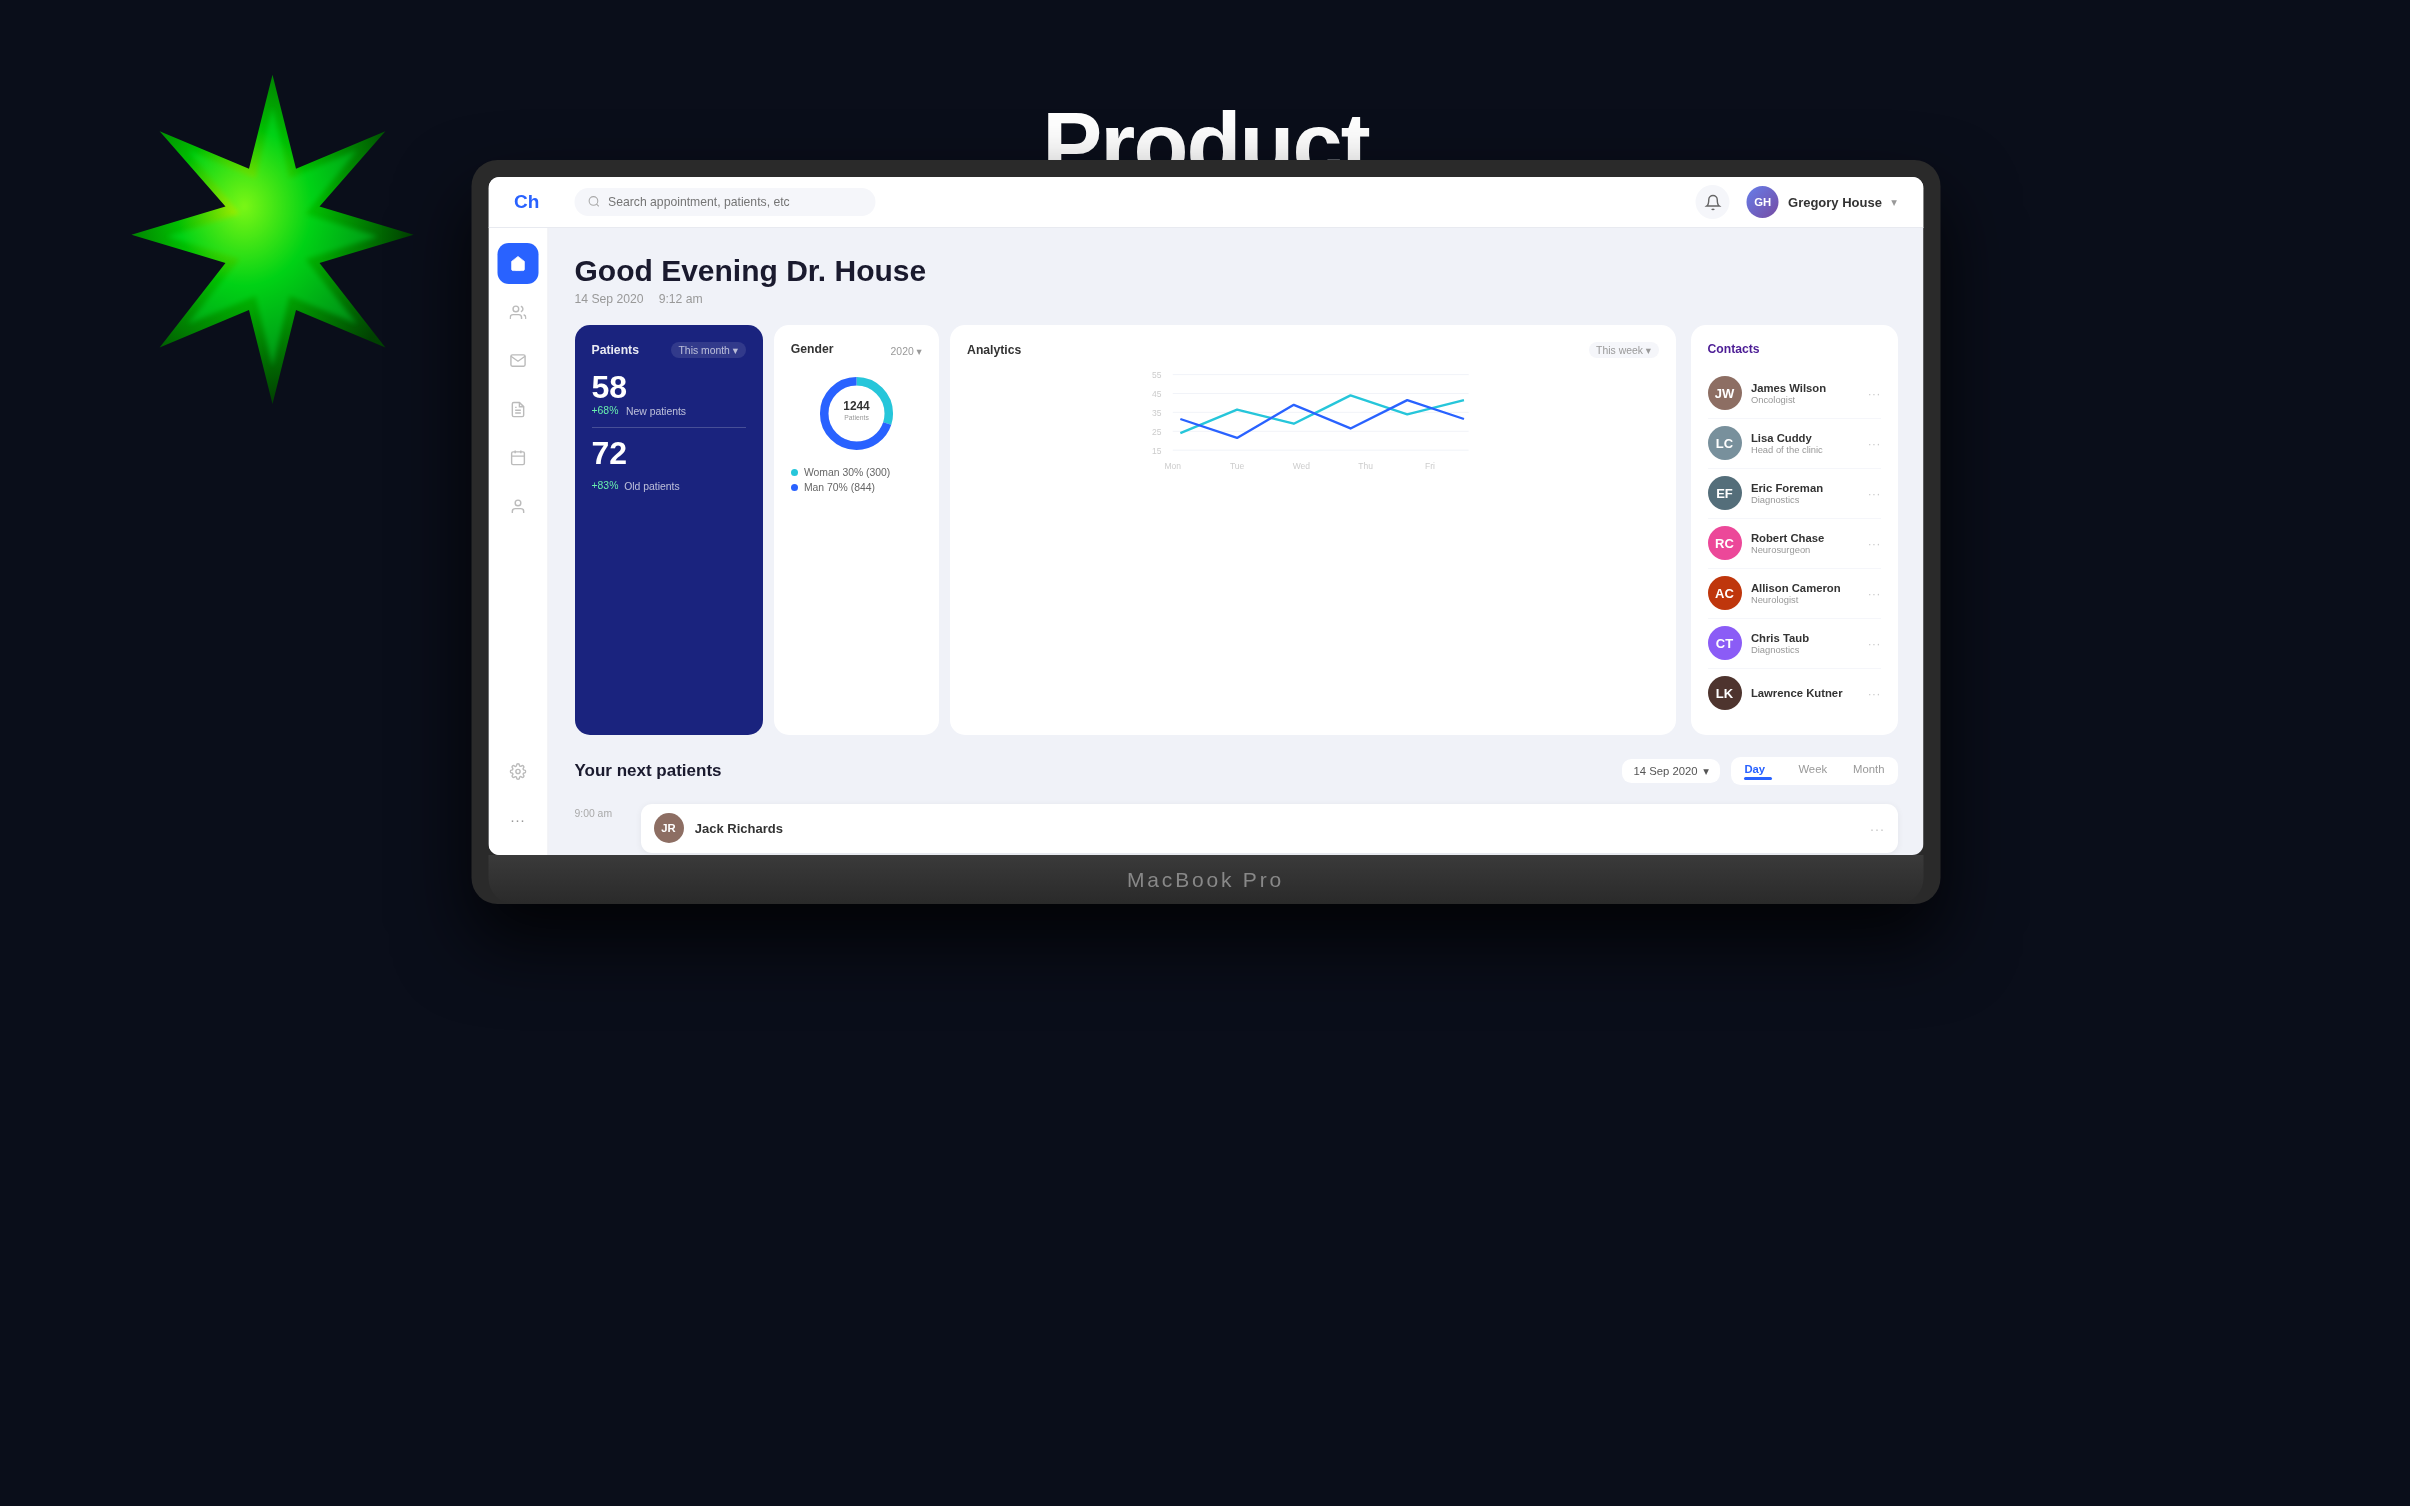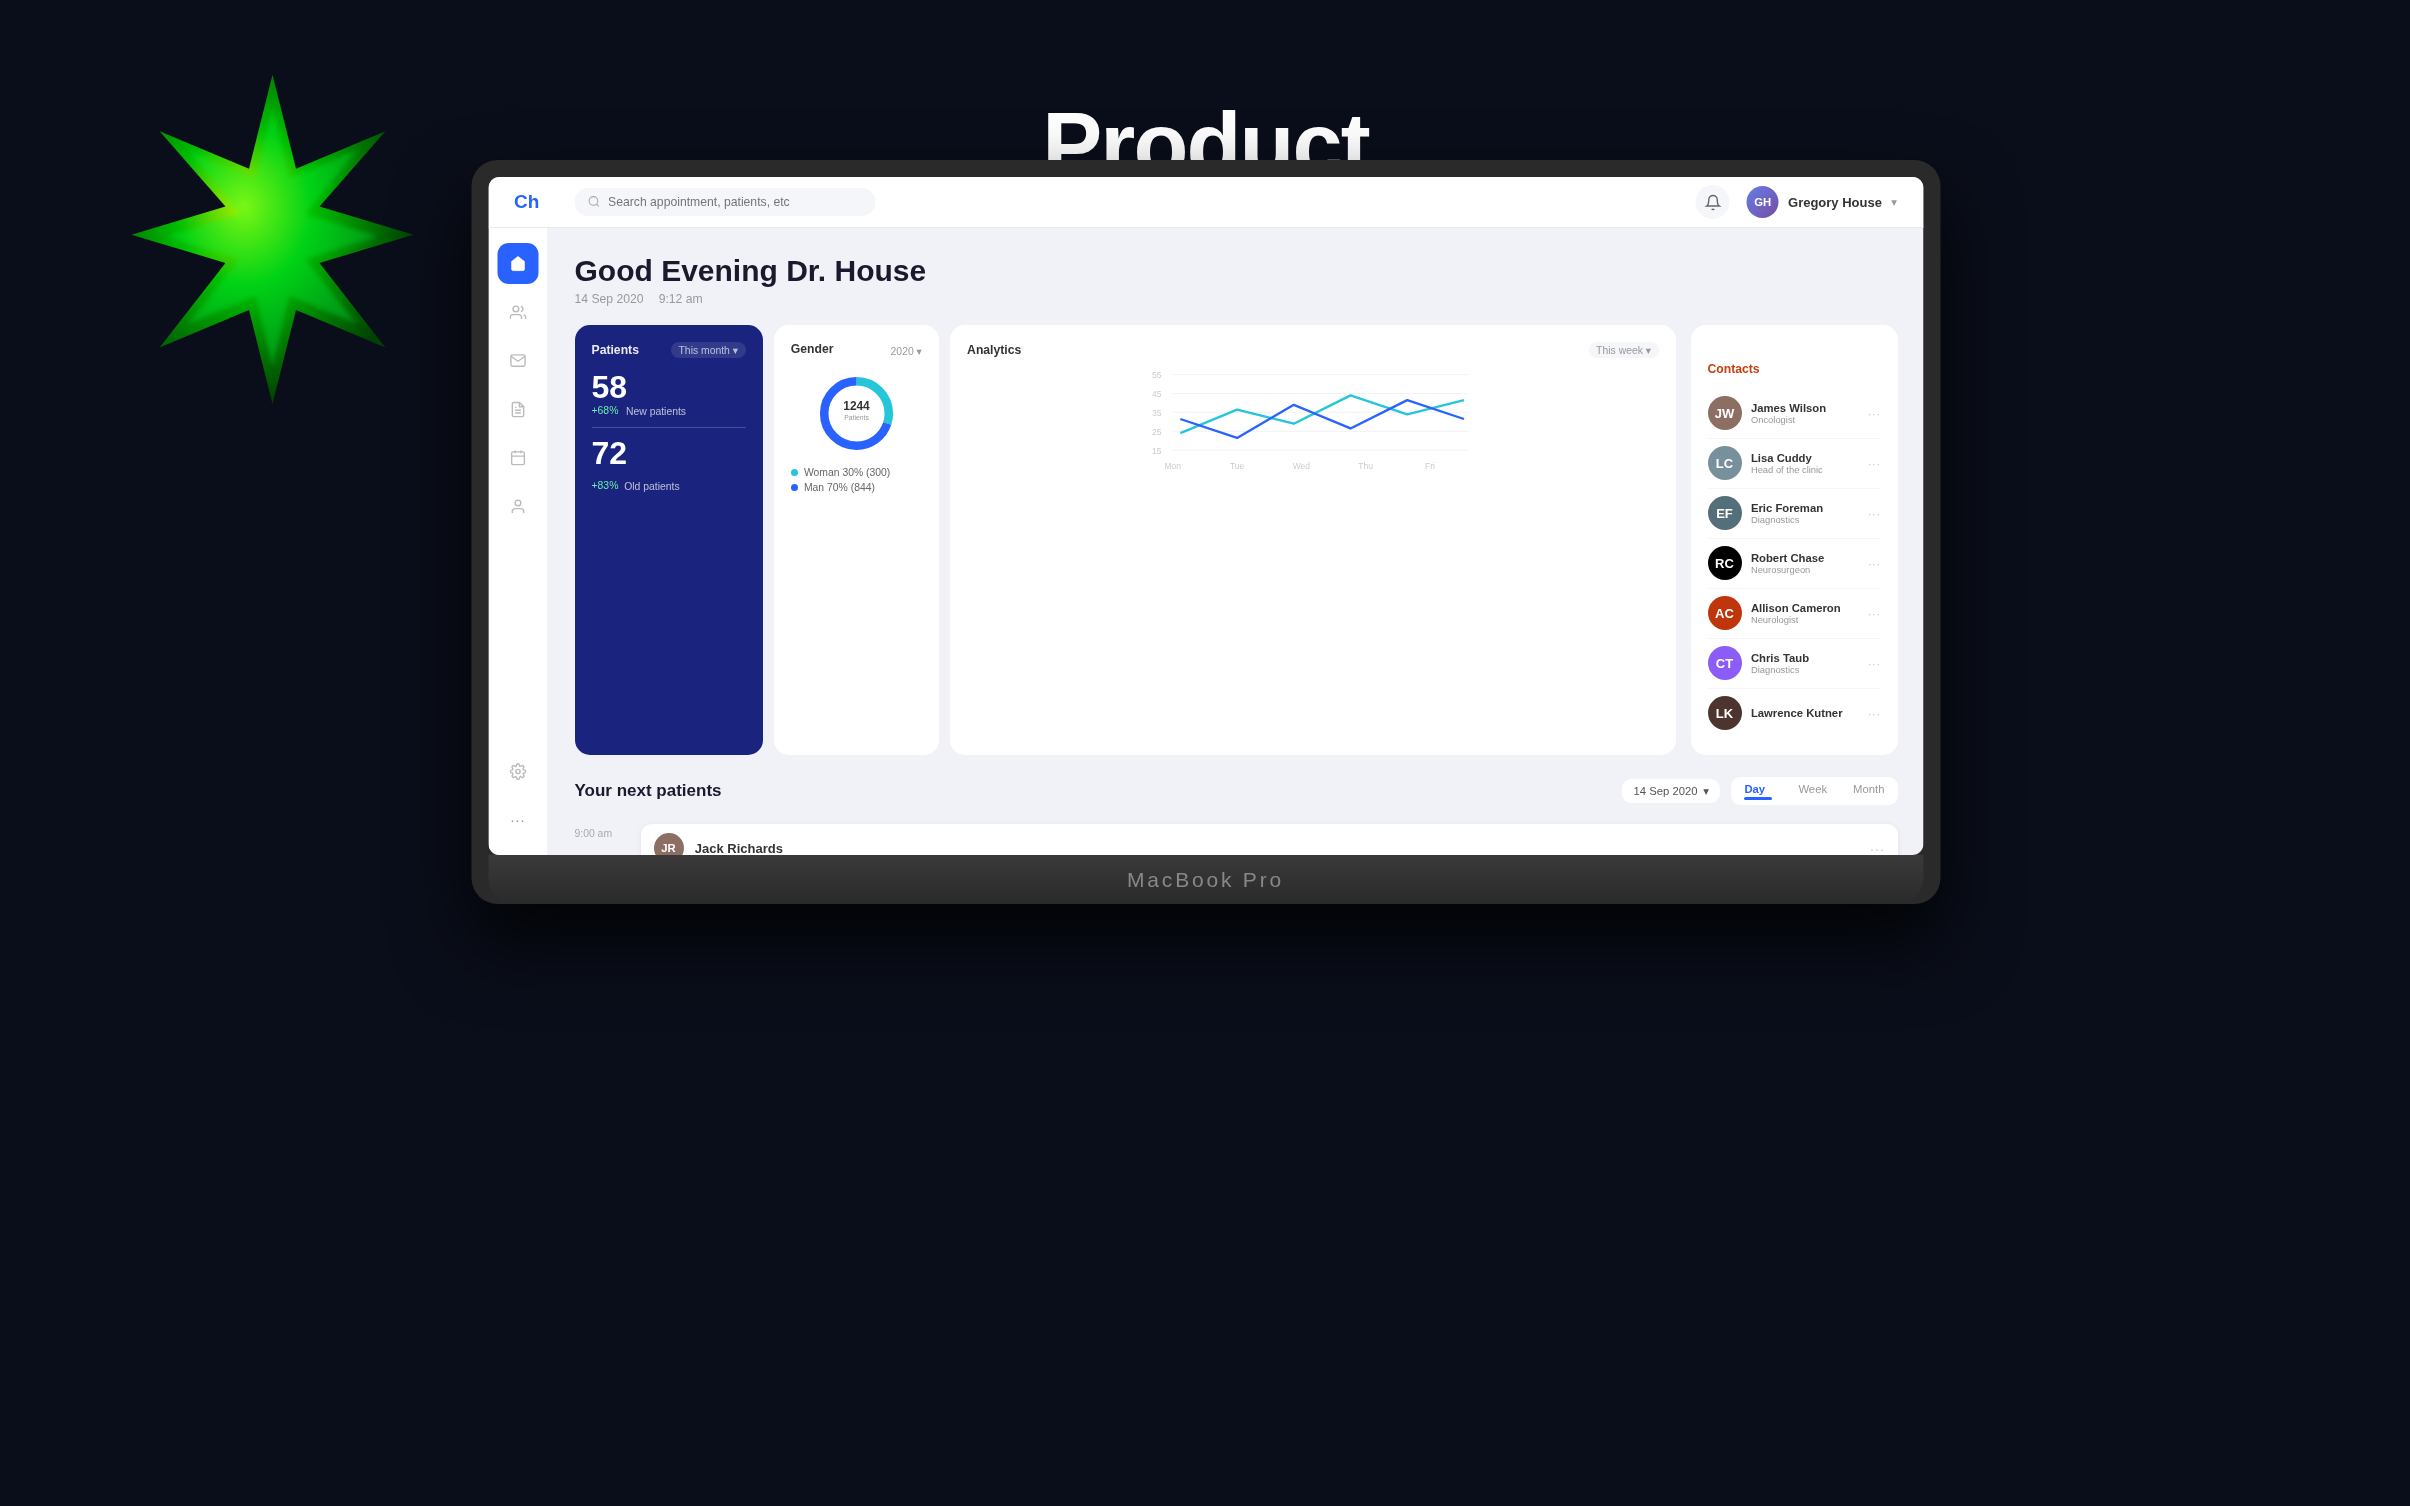--- a/index.html
+++ b/index.html
@@ -414,23 +414,22 @@
       width: 207px;
       flex-shrink: 0;
       background: white;
       border-radius: 15px;
       padding: 17px;
     }
 
     .contacts-title {
       font-size: 12.2px;
       font-weight: 600;
-      color: #c2410c;
+      color: #4c1d95;
       margin-bottom: 13px;
-      margin-top: 20px;
     }
 
     .contact-item {
       display: flex;
       align-items: center;
       gap: 9.4px;
       padding: 7.5px 0;
       border-bottom: 0.9px solid #f5f6fa;
       cursor: pointer;
     }
@@ -832,21 +831,21 @@
                 <div class="contact-item">
                   <div class="contact-avatar" style="background:#546e7a;">EF</div>
                   <div class="contact-info">
                     <div class="contact-name">Eric Foreman</div>
                     <div class="contact-role">Diagnostics</div>
                   </div>
                   <span class="contact-dots">···</span>
                 </div>
 
                 <div class="contact-item">
-                  <div class="contact-avatar" style="background:#000000;">RC</div>
+                  <div class="contact-avatar" style="background:#ec4899;">RC</div>
                   <div class="contact-info">
                     <div class="contact-name">Robert Chase</div>
                     <div class="contact-role">Neurosurgeon</div>
                   </div>
                   <span class="contact-dots">···</span>
                 </div>
 
                 <div class="contact-item">
                   <div class="contact-avatar" style="background:#bf360c;">AC</div>
                   <div class="contact-info">

